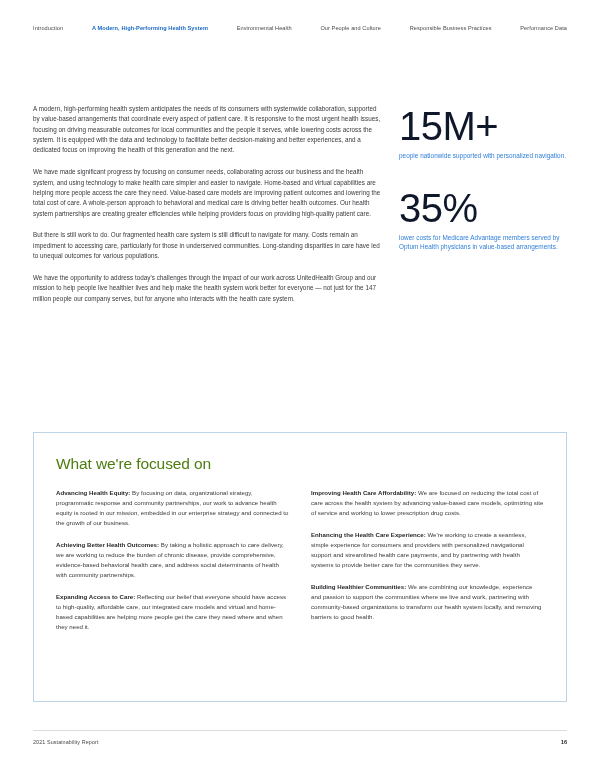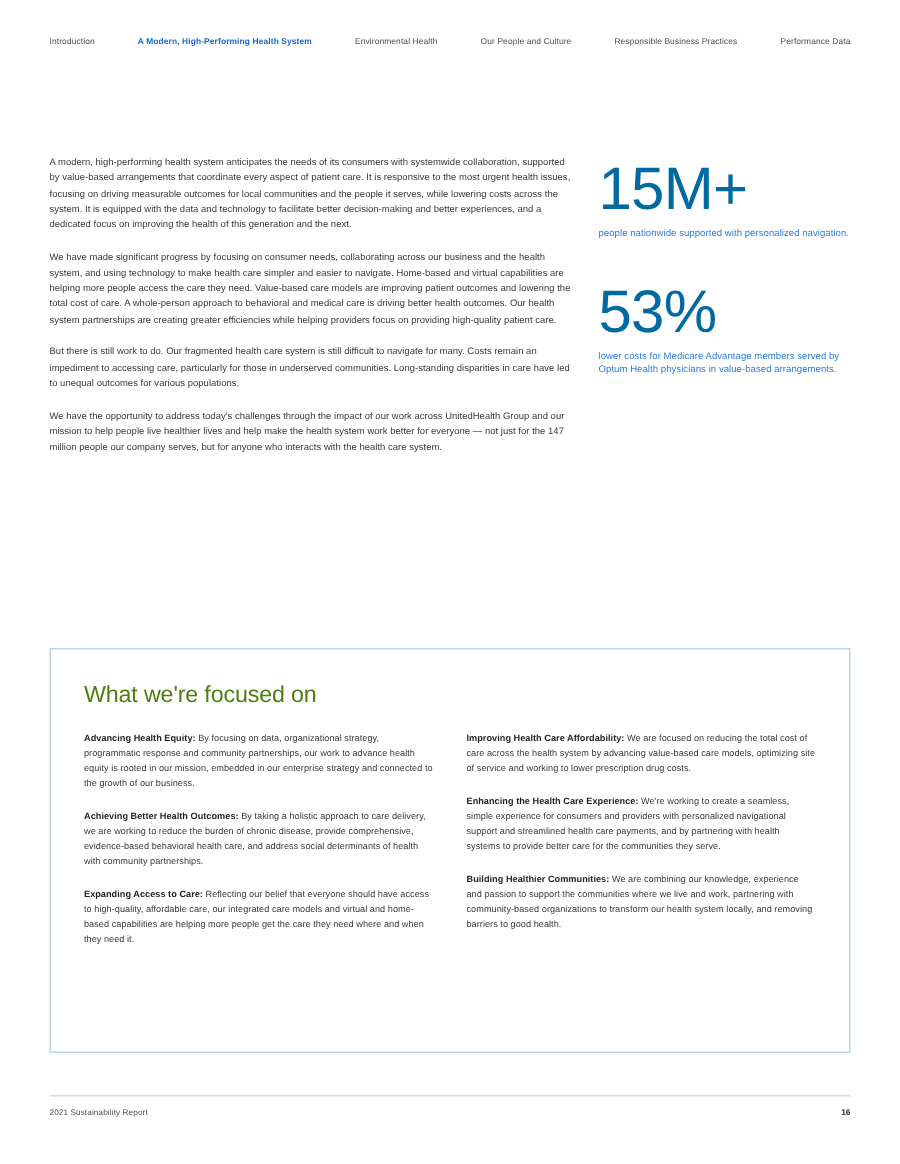--- a/index.html
+++ b/index.html
@@ -68,21 +68,21 @@
     font-size: 6.3px;
     line-height: 10.35px;
     color: #35383c;
     margin: 0 0 11.5px 0;
     letter-spacing: 0.004em;
   }
 
   
   .stat-block { margin-bottom: 16px; }
   .stat-number {
-    color: #0369a1;
+    color: #0f172a;
     font-size: 40px;
     line-height: 42px;
     font-weight: 300;
     letter-spacing: -0.5px;
     margin: 0 0 4px 0;
   }
   .stat-number.second {
     font-size: 40px;
   }
   .stat-caption {
@@ -175,21 +175,21 @@
       <p class="body-para">But there is still work to do. Our fragmented health care system is still difficult to navigate for many. Costs remain an impediment to accessing care, particularly for those in underserved communities. Long-standing disparities in care have led to unequal outcomes for various populations.</p>
       <p class="body-para">We have the opportunity to address today's challenges through the impact of our work across UnitedHealth Group and our mission to help people live healthier lives and help make the health system work better for everyone — not just for the 147 million people our company serves, but for anyone who interacts with the health care system.</p>
     </div>
 
     <div class="col-right">
       <div class="stat-block first">
         <div class="stat-number">15M+</div>
         <div class="stat-caption">people nationwide supported with personalized navigation.</div>
       </div>
       <div class="stat-block">
-        <div class="stat-number second">53%</div>
+        <div class="stat-number second">35%</div>
         <div class="stat-caption">lower costs for Medicare Advantage members served by Optum Health physicians in value-based arrangements.</div>
       </div>
     </div>
 
   </div>
 </div>
 
 <section class="focus-box">
   <h2 class="focus-title">What we're focused on</h2>
   <div class="focus-cols">

